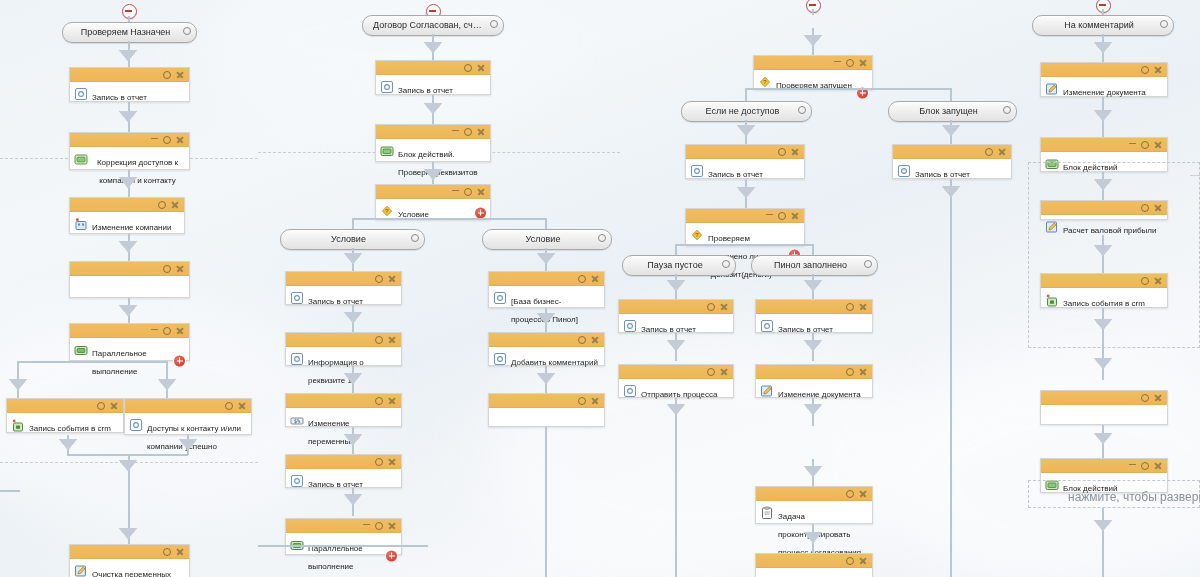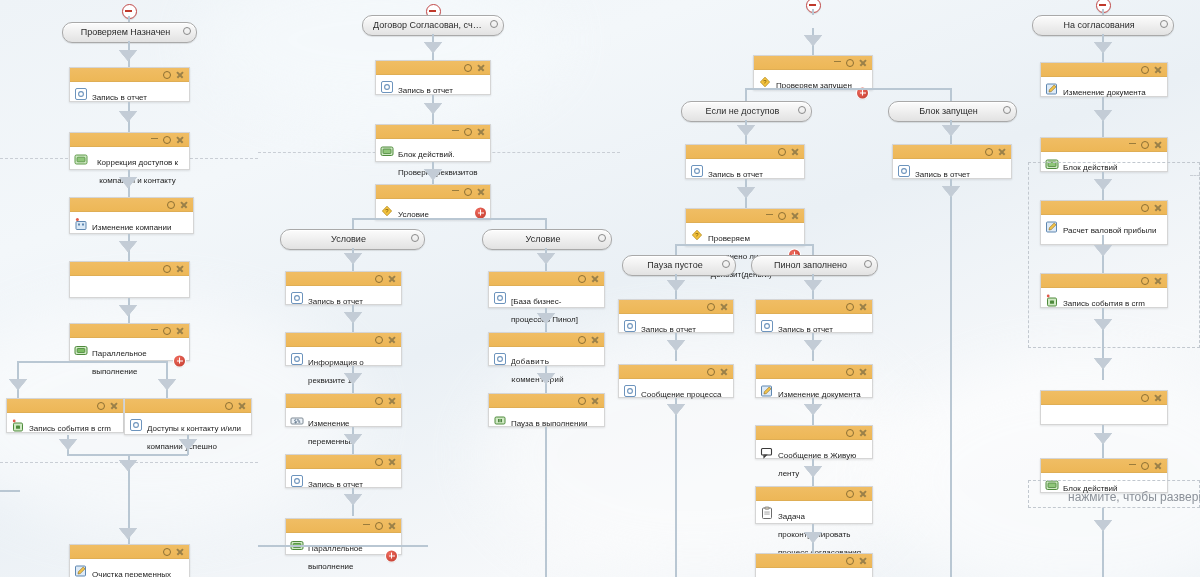--- a/index.html
+++ b/index.html
@@ -127,21 +127,21 @@
             <rect x="3" y="5.2" width="8" height="4.6" rx="1" fill="#8fc67a" stroke="#4e8a3c" stroke-width=".7"></rect>
           </svg>
       </span>
       <span class="lbl">Коррекция доступов к компании и контакту</span>
     </div>
   </div>
 
   <div class="vline" style="left:128px;top:170px;height:28px;"></div>
   <div class="arrow" style="left:119px;top:177px;"></div>
 
-  <div class="card" style="left:69px;top:197px;width:125px;height:37px;">
+  <div class="card" style="left:69px;top:197px;width:116px;height:37px;">
     <div class="hd">
       <span class="gear"></span>
       <span class="xmark"></span>
     </div>
     <div class="bd">
       <span class="ico">
         <svg width="14" height="14" viewBox="0 0 14 14">
             <rect x="2" y="4.5" width="10" height="8" rx="1" fill="#dbe9f6" stroke="#5f87b0"></rect>
             <rect x="4" y="6.5" width="2" height="2" fill="#5f87b0"></rect>
             <rect x="8" y="6.5" width="2" height="2" fill="#5f87b0"></rect>
@@ -408,43 +408,38 @@
         <span class="xmark"></span>
       </div>
     <div class="bd"><span class="ico"><svg width="14" height="14" viewBox="0 0 14 14">
             <rect x="1.5" y="1.5" width="11" height="11" rx="1.5" fill="#fff" stroke="#6d94bd"></rect>
             <circle cx="7" cy="7" r="2.4" fill="none" stroke="#6d94bd" stroke-width="1.1"></circle>
           </svg></span><span class="lbl">[База бизнес-процессов Пинол] Отправить</span></div>
   </div>
   <div class="vline" style="left:545px;top:308px;height:25px;"></div>
   <div class="arrow" style="left:537px;top:313px;"></div>
 
-  <div class="card" style="left:488px;top:332px;width:117px;height:34px;font-family:Liberation Mono, monospace;">
+  <div class="card" style="left:488px;top:332px;width:117px;height:34px;">
     <div class="hd">
         <span class="gear"></span>
         <span class="xmark"></span>
       </div>
     <div class="bd"><span class="ico"><svg width="14" height="14" viewBox="0 0 14 14">
             <rect x="1.5" y="1.5" width="11" height="11" rx="1.5" fill="#fff" stroke="#6d94bd"></rect>
             <circle cx="7" cy="7" r="2.4" fill="none" stroke="#6d94bd" stroke-width="1.1"></circle>
           </svg></span><span class="lbl">Добавить комментарий</span></div>
   </div>
   <div class="vline" style="left:545px;top:366px;height:28px;"></div>
   <div class="arrow" style="left:537px;top:373px;"></div>
 
   <div class="card" style="left:488px;top:393px;width:117px;height:34px;">
     <div class="hd">
         <span class="gear"></span>
         <span class="xmark"></span>
       </div>
-    <div class="bd"><span class="ico"><svg width="14" height="14" viewBox="0 0 14 14">
-            <rect x="2" y="4" width="10" height="7" rx="1.2" fill="#cfe9c3" stroke="#4e8a3c"></rect>
-            <rect x="5.2" y="6" width="1.3" height="3.2" fill="#2f6b22"></rect>
-            <rect x="7.5" y="6" width="1.3" height="3.2" fill="#2f6b22"></rect>
-          </svg></span><span class="lbl">Пауза в выполнении</span></div>
   </div>
   <div class="vline" style="left:545px;top:427px;height:150px;"></div>
 
   <div class="stop" style="left:806px;top:-2px;"></div>
   <div class="vline" style="left:812px;top:9px;height:6px;"></div>
 
 
   <div class="vline" style="left:812px;top:28px;height:28px;"></div>
   <div class="arrow" style="left:804px;top:35px;"></div>
 
@@ -557,21 +552,21 @@
   <div class="arrow" style="left:667px;top:340px;"></div>
 
   <div class="card" style="left:618px;top:364px;width:116px;height:34px;">
     <div class="hd">
         <span class="gear"></span>
         <span class="xmark"></span>
       </div>
     <div class="bd"><span class="ico"><svg width="14" height="14" viewBox="0 0 14 14">
             <rect x="1.5" y="1.5" width="11" height="11" rx="1.5" fill="#fff" stroke="#6d94bd"></rect>
             <circle cx="7" cy="7" r="2.4" fill="none" stroke="#6d94bd" stroke-width="1.1"></circle>
-          </svg></span><span class="lbl">Сообщение процесса</span></div>
+          </svg></span><span class="lbl">Отправить процесса</span></div>
   </div>
   <div class="vline" style="left:675px;top:398px;height:179px;"></div>
   <div class="arrow" style="left:667px;top:404px;"></div>
 
   <div class="card" style="left:755px;top:299px;width:118px;height:34px;">
     <div class="hd">
         <span class="gear"></span>
         <span class="xmark"></span>
       </div>
     <div class="bd"><span class="ico"><svg width="14" height="14" viewBox="0 0 14 14">
@@ -588,30 +583,20 @@
         <span class="xmark"></span>
       </div>
     <div class="bd"><span class="ico"><svg width="14" height="14" viewBox="0 0 14 14">
             <rect x="1.5" y="2" width="10" height="10" rx="1" fill="#ddeaf7" stroke="#5f87b0"></rect>
             <path d="M4 10l.4-2.2L9.2 3l1.8 1.8L6.2 9.6z" fill="#f2c34a" stroke="#8a6a20" stroke-width=".6"></path>
           </svg></span><span class="lbl">Изменение документа</span></div>
   </div>
   <div class="vline" style="left:812px;top:398px;height:28px;"></div>
   <div class="arrow" style="left:804px;top:404px;"></div>
 
-  <div class="card" style="left:755px;top:425px;width:118px;height:34px;">
-    <div class="hd">
-        <span class="gear"></span>
-        <span class="xmark"></span>
-      </div>
-    <div class="bd"><span class="ico"><svg width="14" height="14" viewBox="0 0 14 14">
-            <rect x="1.5" y="3.5" width="10" height="6.5" rx="1" fill="#fff" stroke="#3a3a3a" stroke-width="1.1"></rect>
-            <path d="M4 10v2.4L6.4 10z" fill="#fff" stroke="#3a3a3a" stroke-width="1.1"></path>
-          </svg></span><span class="lbl">Сообщение в Живую ленту</span></div>
-  </div>
   <div class="vline" style="left:812px;top:459px;height:28px;"></div>
   <div class="arrow" style="left:804px;top:466px;"></div>
 
   <div class="card" style="left:755px;top:486px;width:118px;height:38px;">
     <div class="hd">
         <span class="gear"></span>
         <span class="xmark"></span>
       </div>
     <div class="bd"><span class="ico"><svg width="14" height="14" viewBox="0 0 14 14">
             <rect x="2.5" y="2" width="9" height="10.5" rx="1" fill="#fff" stroke="#6b6b6b"></rect>
@@ -627,21 +612,21 @@
         <span class="gear"></span>
         <span class="xmark"></span>
       </div>
     <div class="bd"></div>
   </div>
 
   <div class="stop" style="left:1096px;top:-2px;"></div>
   <div class="vline" style="left:1102px;top:9px;height:6px;"></div>
 
   <div class="pill" style="left:1032px;top:15px;width:140px;">
-    <span class="ptxt">На согласования</span>
+    <span class="ptxt">На комментарий</span>
     <span class="gear gear-g"></span>
   </div>
 
   <div class="vline" style="left:1102px;top:34px;height:28px;"></div>
   <div class="arrow" style="left:1094px;top:42px;"></div>
 
   <div class="card" style="left:1040px;top:62px;width:128px;height:35px;">
     <div class="hd">
         <span class="gear"></span>
         <span class="xmark"></span>
@@ -664,21 +649,21 @@
             <rect x="1" y="3" width="12" height="8.5" rx="1.5" fill="#cfe9c3" stroke="#4e8a3c"></rect>
             <rect x="3" y="5" width="8" height="4.5" rx=".8" fill="#8fc67a" stroke="#3f7a30" stroke-width=".7"></rect>
           </svg></span><span class="lbl">Блок действий</span></div>
   </div>
 
   <div class="dgroup" style="left:1028px;top:162px;width:172px;height:186px;"></div>
 
   <div class="vline" style="left:1102px;top:172px;height:28px;"></div>
   <div class="arrow" style="left:1094px;top:179px;"></div>
 
-  <div class="card" style="left:1040px;top:200px;width:128px;height:45px;">
+  <div class="card" style="left:1040px;top:200px;width:128px;height:20px;">
     <div class="hd">
         <span class="gear"></span>
         <span class="xmark"></span>
       </div>
     <div class="bd"><span class="ico"><svg width="14" height="14" viewBox="0 0 14 14">
             <rect x="1.5" y="2" width="10" height="10" rx="1" fill="#ddeaf7" stroke="#5f87b0"></rect>
             <path d="M4 10l.4-2.2L9.2 3l1.8 1.8L6.2 9.6z" fill="#f2c34a" stroke="#8a6a20" stroke-width=".6"></path>
           </svg></span><span class="lbl">Расчет валовой прибыли</span></div>
   </div>
   <div class="vline" style="left:1102px;top:235px;height:38px;"></div>

